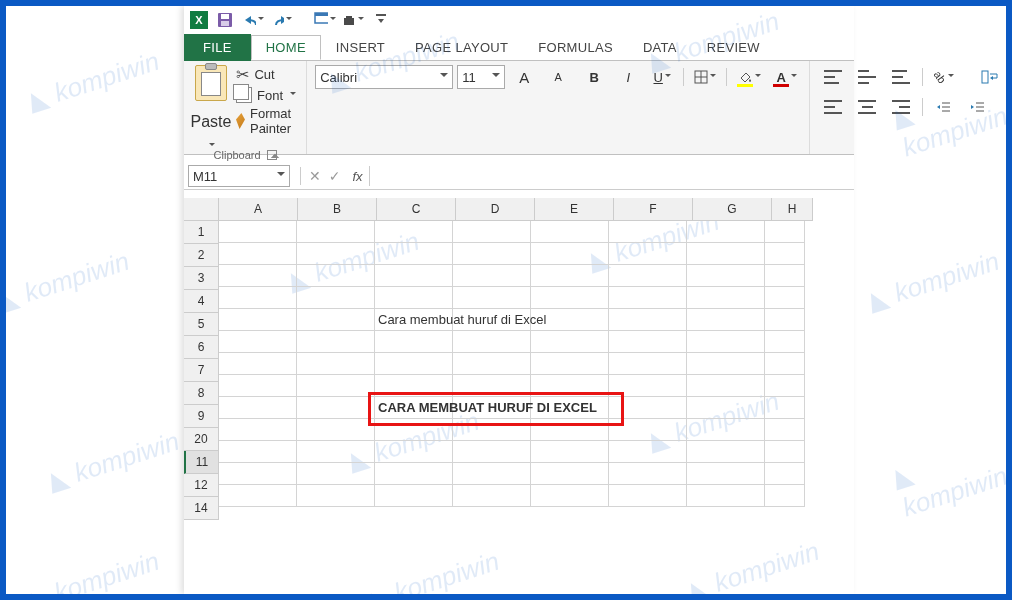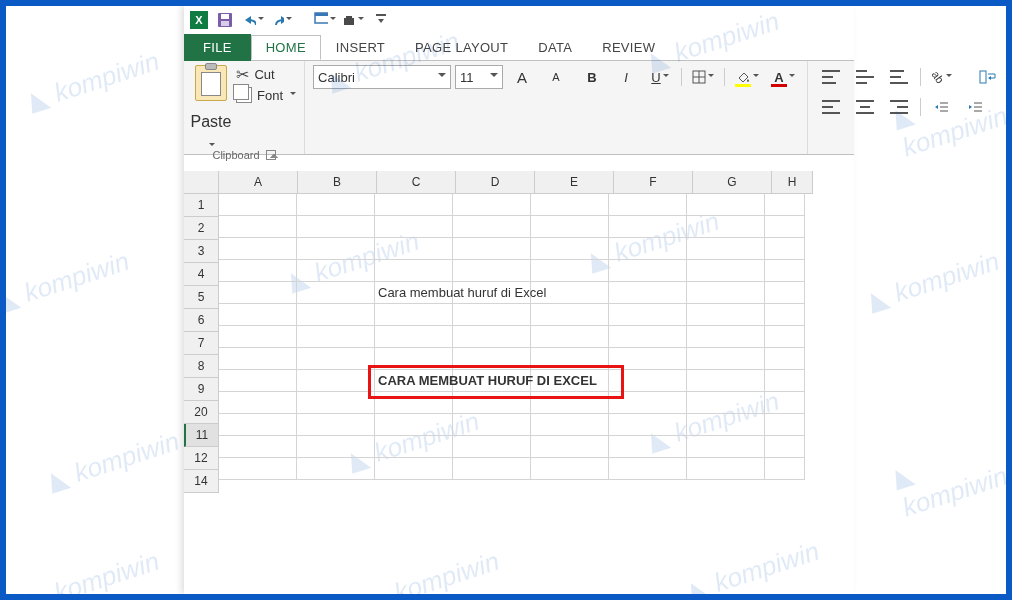--- a/index.html
+++ b/index.html
@@ -132,20 +132,21 @@
             <path d="M2 5 L5 9 L8 5 Z" fill="#555"></path>
           </svg>
         </div>
     </div>
 
     <div class="tabs">
       <div class="tab file">FILE</div>
       <div class="tab active">HOME</div>
       <div class="tab">INSERT</div>
       <div class="tab">PAGE LAYOUT</div>
+      <div class="tab">FORMULAS</div>
       <div class="tab">DATA</div>
       <div class="tab">REVIEW</div>
     </div>
 
     <div class="ribbon">
       <div class="group">
         <div class="clip-top">
           <div class="paste">
             <div class="paste-ic"></div>
             <span>Paste</span>
@@ -154,20 +155,24 @@
           <div class="clip-actions">
             <div>
                 <span class="scissors">✂</span>
                 <span>Cut</span>
               </div>
             <div>
                 <span class="copy-ic"></span>
                 <span>Font</span>
                 <span class="dd-sm"></span>
               </div>
+            <div>
+                <span class="brush"></span>
+                <span>Format Painter</span>
+              </div>
           </div>
         </div>
         <div class="glabel">
             <span>Clipboard</span>
             <span class="dlg"></span>
           </div>
       </div>
 
       <div class="group">
         <div class="font-box">
@@ -296,20 +301,33 @@
                   <path d="M5 5 L3 7 L5 9 M13 5 L15 7 L13 9" stroke="#2a7ab0" fill="none"></path>
                 </svg>
               </div>
           </div>
         </div>
       </div>
     </div>
 
     <div style="height:8px"></div>
 
+    <div class="namebox-row">
+      <div class="namebox">
+          <span>M11</span>
+          <span class="dd"></span>
+        </div>
+      <div class="sep" style="margin-left:6px"></div>
+      <div class="fx-btns">
+        <span style="font-size:14px">✕</span>
+        <span style="font-size:14px">✓</span>
+      </div>
+      <span class="fx">fx</span>
+      <div class="formula"></div>
+    </div>
 
     <div style="height:8px"></div>
 
     <div class="sheet" style="position:relative">
       <div class="rownums">
         <div class="corner"></div>
         <div class="rn">1</div>
         <div class="rn">2</div>
         <div class="rn">3</div>
         <div class="rn">4</div>

